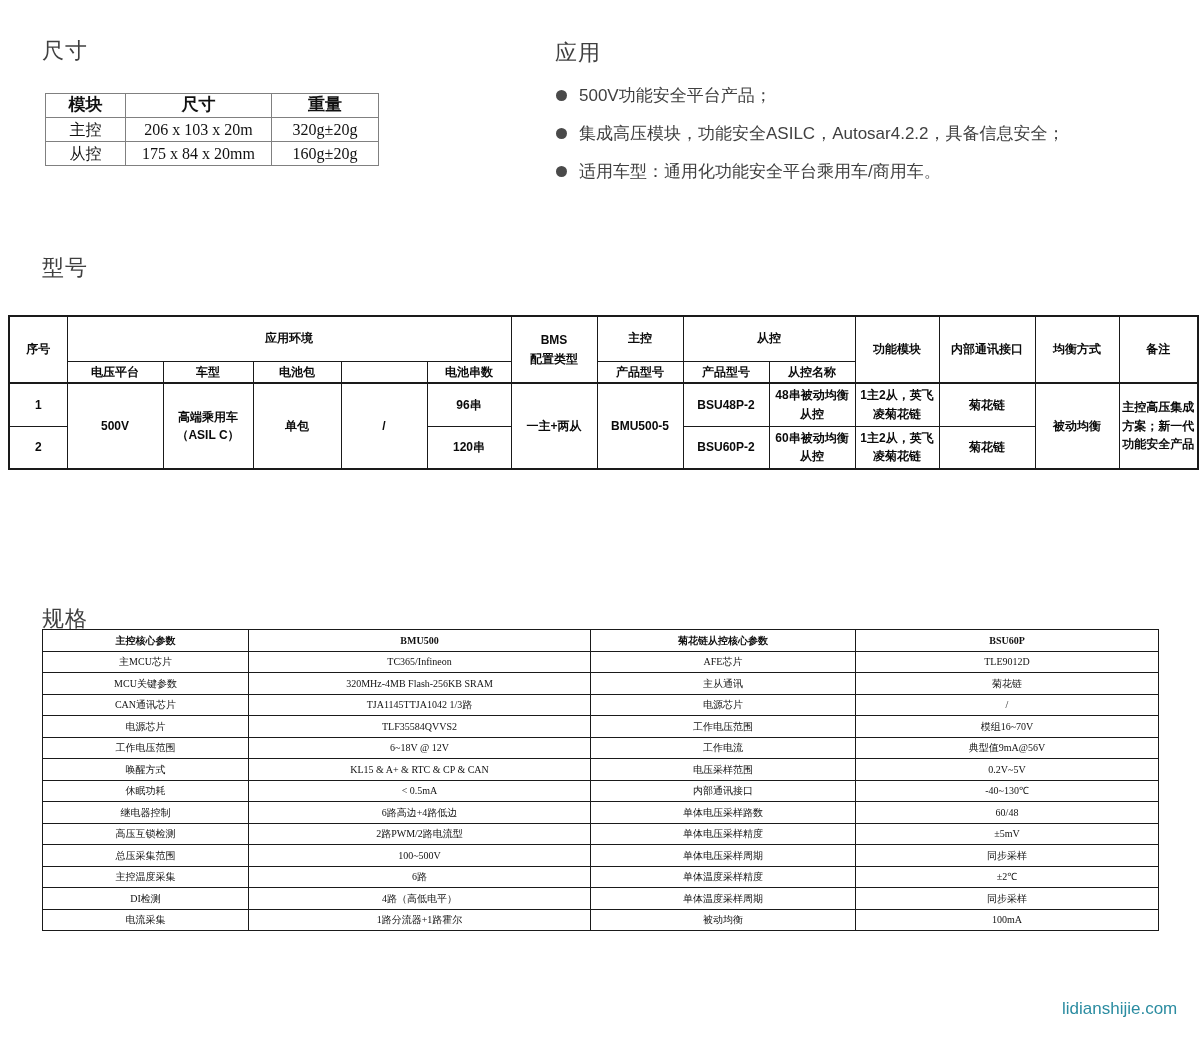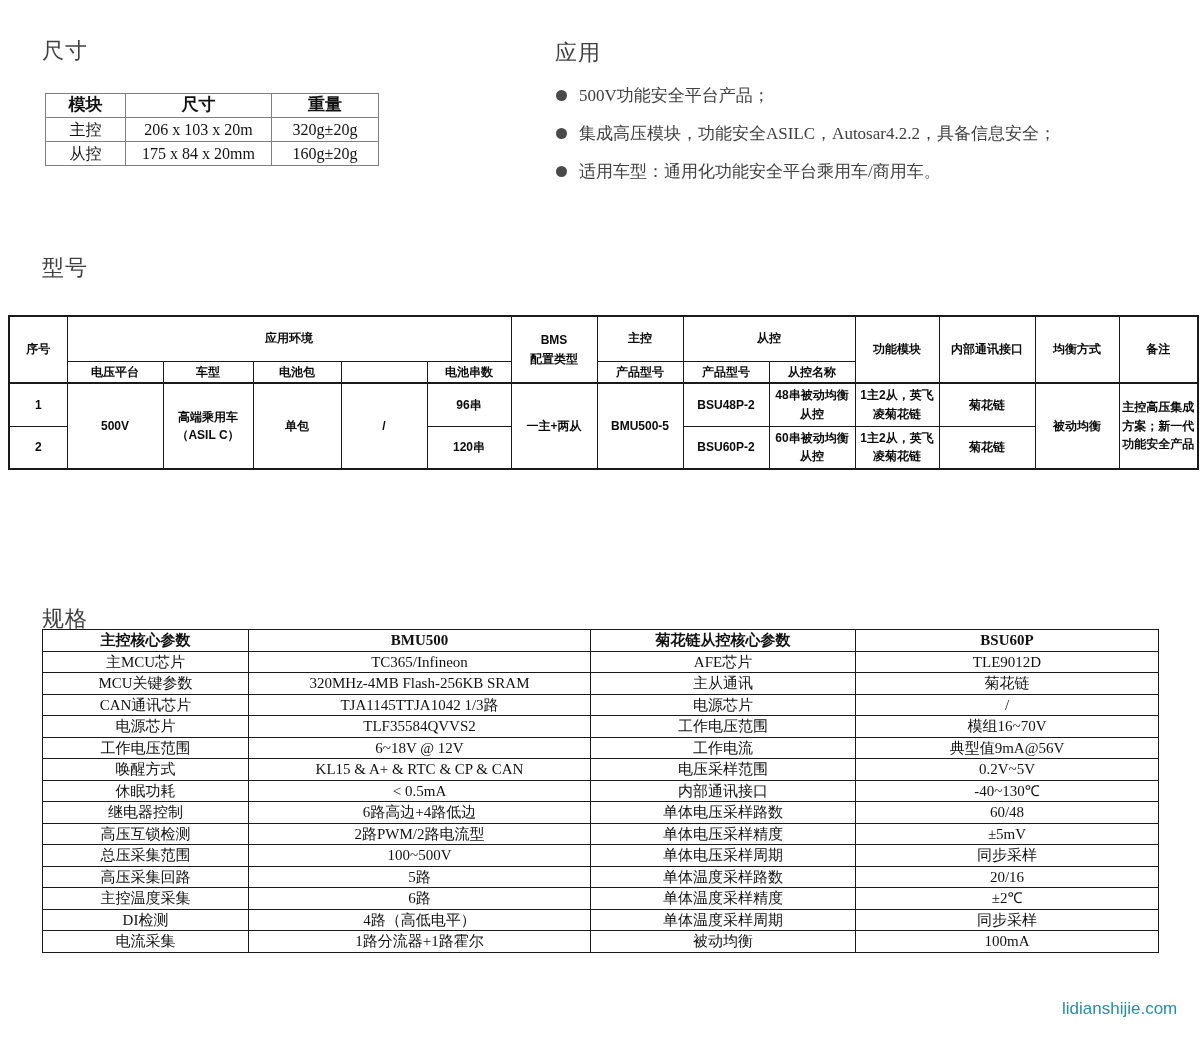--- a/index.html
+++ b/index.html
@@ -40,21 +40,21 @@
 
   
   #app-list {
     position: absolute; left: 556px; top: 85px;
     list-style: none; width: 640px;
   }
   .bullet-item {
     display: flex; align-items: flex-start;
     margin-bottom: 17px;
     color: #404040; font-size: 17px; line-height: 21px;
-    font-family: Liberation Serif, serif;
+    font-family: Liberation Sans, sans-serif;
   }
   .bullet-dot {
     flex: none; width: 11px; height: 11px; border-radius: 50%;
     background: #4a4a4a; margin: 5px 12px 0 0;
   }
 
   
   .model-table {
     position: absolute; left: 8px; top: 315px;
     width: 1189px;
@@ -74,21 +74,21 @@
   .model-table tr.d  td { height: 43px; }
   .model-table tr.d1 td { border-top: 2px solid #1a1a1a; }
   .prewrap { white-space: pre-line; }
 
   
   .spec-table {
     position: absolute; left: 42px; top: 629px;
     width: 1116px;
     border-collapse: collapse; table-layout: fixed;
     font-family: "Liberation Serif", serif;
-    font-size: 15px; color: #111; text-align: center;
+    font-size: 10px; color: #111; text-align: center;
   }
   .spec-table th, .spec-table td {
     border: 1px solid #1a1a1a;
     height: 21.5px; padding: 0 3px;
     line-height: 1.1; vertical-align: middle;
   }
   .spec-table th { font-weight: bold; }
 
   
   #watermark {
@@ -283,26 +283,20 @@
         <td>单体电压采样精度</td>
         <td>±5mV</td>
       </tr>
       <tr>
         <td>总压采集范围</td>
         <td>100~500V</td>
         <td>单体电压采样周期</td>
         <td>同步采样</td>
       </tr>
       <tr>
-        <td>高压采集回路</td>
-        <td>5路</td>
-        <td>单体温度采样路数</td>
-        <td>20/16</td>
-      </tr>
-      <tr>
         <td>主控温度采集</td>
         <td>6路</td>
         <td>单体温度采样精度</td>
         <td>±2℃</td>
       </tr>
       <tr>
         <td>DI检测</td>
         <td>4路（高低电平）</td>
         <td>单体温度采样周期</td>
         <td>同步采样</td>

